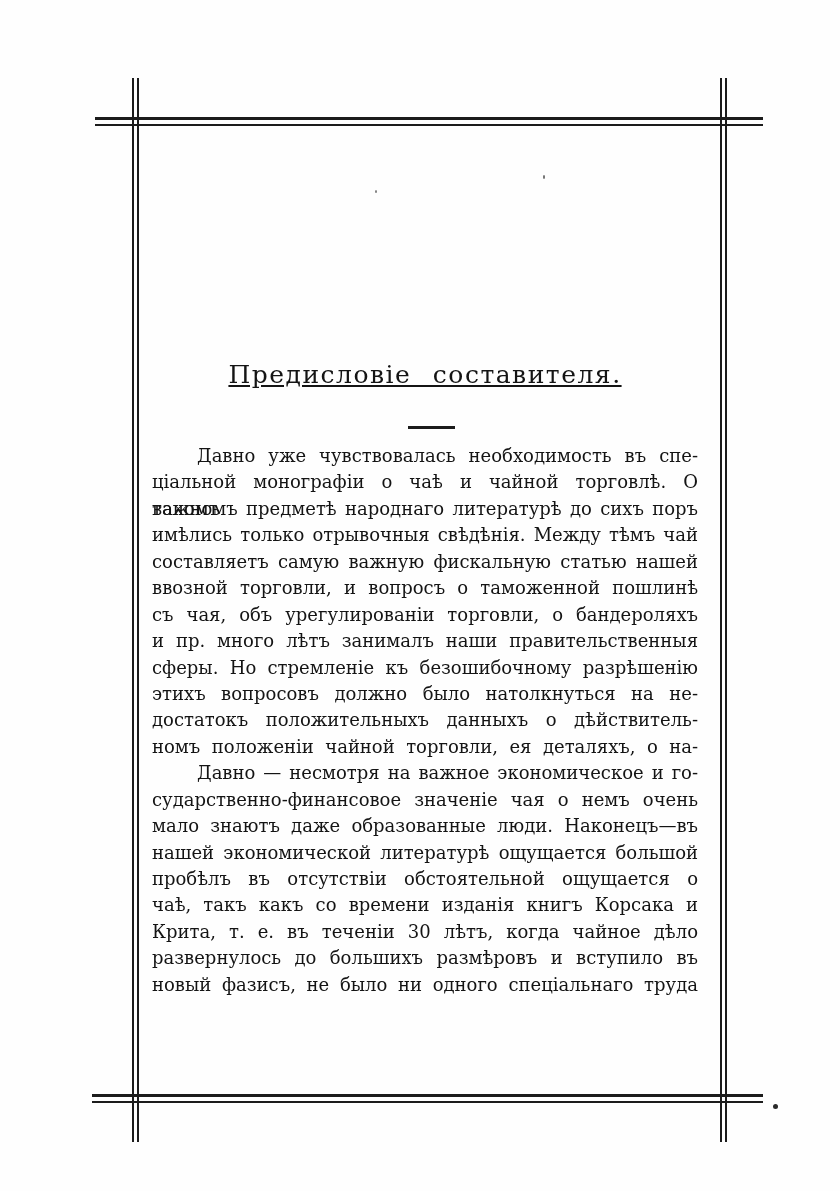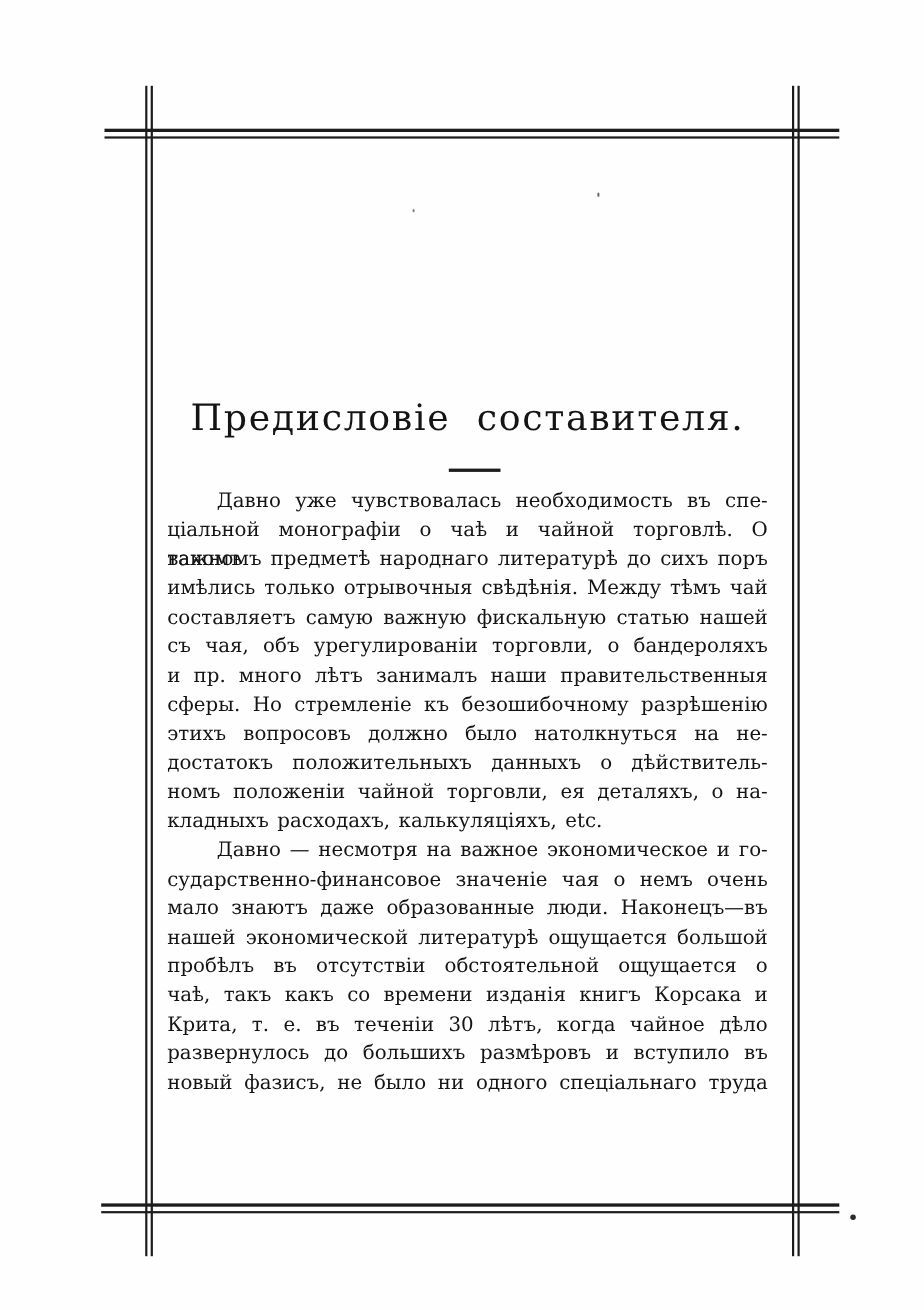--- a/index.html
+++ b/index.html
@@ -35,25 +35,26 @@
   }
   .rule-h.top    { top: 117px; left: 95px;  width: 668px; }
   .rule-h.bottom { top: 1094px; left: 92px; width: 671px; }
   
   .title {
     position: absolute;
     left: 152px;
     width: 546px;
     top: 360px;
     text-align: center;
-    font-size: 33px;
+    font-size: 25px;
     letter-spacing: 1.5px;
     word-spacing: 12px;
     white-space: nowrap;
     color: #141414;
+    text-decoration: underline;
   }
   .title-divider {
     position: absolute;
     left: 408px;
     top: 426px;
     width: 47px;
     height: 3px;
     background: #1c1c1c;
   }
   
@@ -99,27 +100,27 @@
   <div class="title">Предисловіе составителя.</div>
   <div class="title-divider"></div>
 
   <div class="text-block">
     <div>
       <div class="line indent">Давно уже чувствовалась необходимость въ спе-</div>
       <div class="line">ціальной монографіи о чаѣ и чайной торговлѣ. О такомъ</div>
       <div class="line">важномъ предметѣ народнаго литературѣ до сихъ поръ</div>
       <div class="line">имѣлись только отрывочныя свѣдѣнія. Между тѣмъ чай</div>
       <div class="line">составляетъ самую важную фискальную статью нашей</div>
+      <div class="line">ввозной торговли, и вопросъ о таможенной пошлинѣ</div>
       <div class="line">съ чая, объ урегулированіи торговли, о бандероляхъ</div>
       <div class="line">и пр. много лѣтъ занималъ наши правительственныя</div>
       <div class="line">сферы. Но стремленіе къ безошибочному разрѣшенію</div>
       <div class="line">этихъ вопросовъ должно было натолкнуться на не-</div>
       <div class="line">достатокъ положительныхъ данныхъ о дѣйствитель-</div>
       <div class="line">номъ положеніи чайной торговли, ея деталяхъ, о на-</div>
-      <div class="line last">кладныхъ расходахъ, калькуляціяхъ, etc.</div>
     </div>
     <div>
       <div class="line indent">Давно — несмотря на важное экономическое и го-</div>
       <div class="line">сударственно-финансовое значеніе чая о немъ очень</div>
       <div class="line">мало знаютъ даже образованные люди. Наконецъ—въ</div>
       <div class="line">нашей экономической литературѣ ощущается большой</div>
       <div class="line">пробѣлъ въ отсутствіи обстоятельной ощущается о</div>
       <div class="line">чаѣ, такъ какъ со времени изданія книгъ Корсака и</div>
       <div class="line">Крита, т. е. въ теченіи 30 лѣтъ, когда чайное дѣло</div>
       <div class="line">развернулось до большихъ размѣровъ и вступило въ</div>

